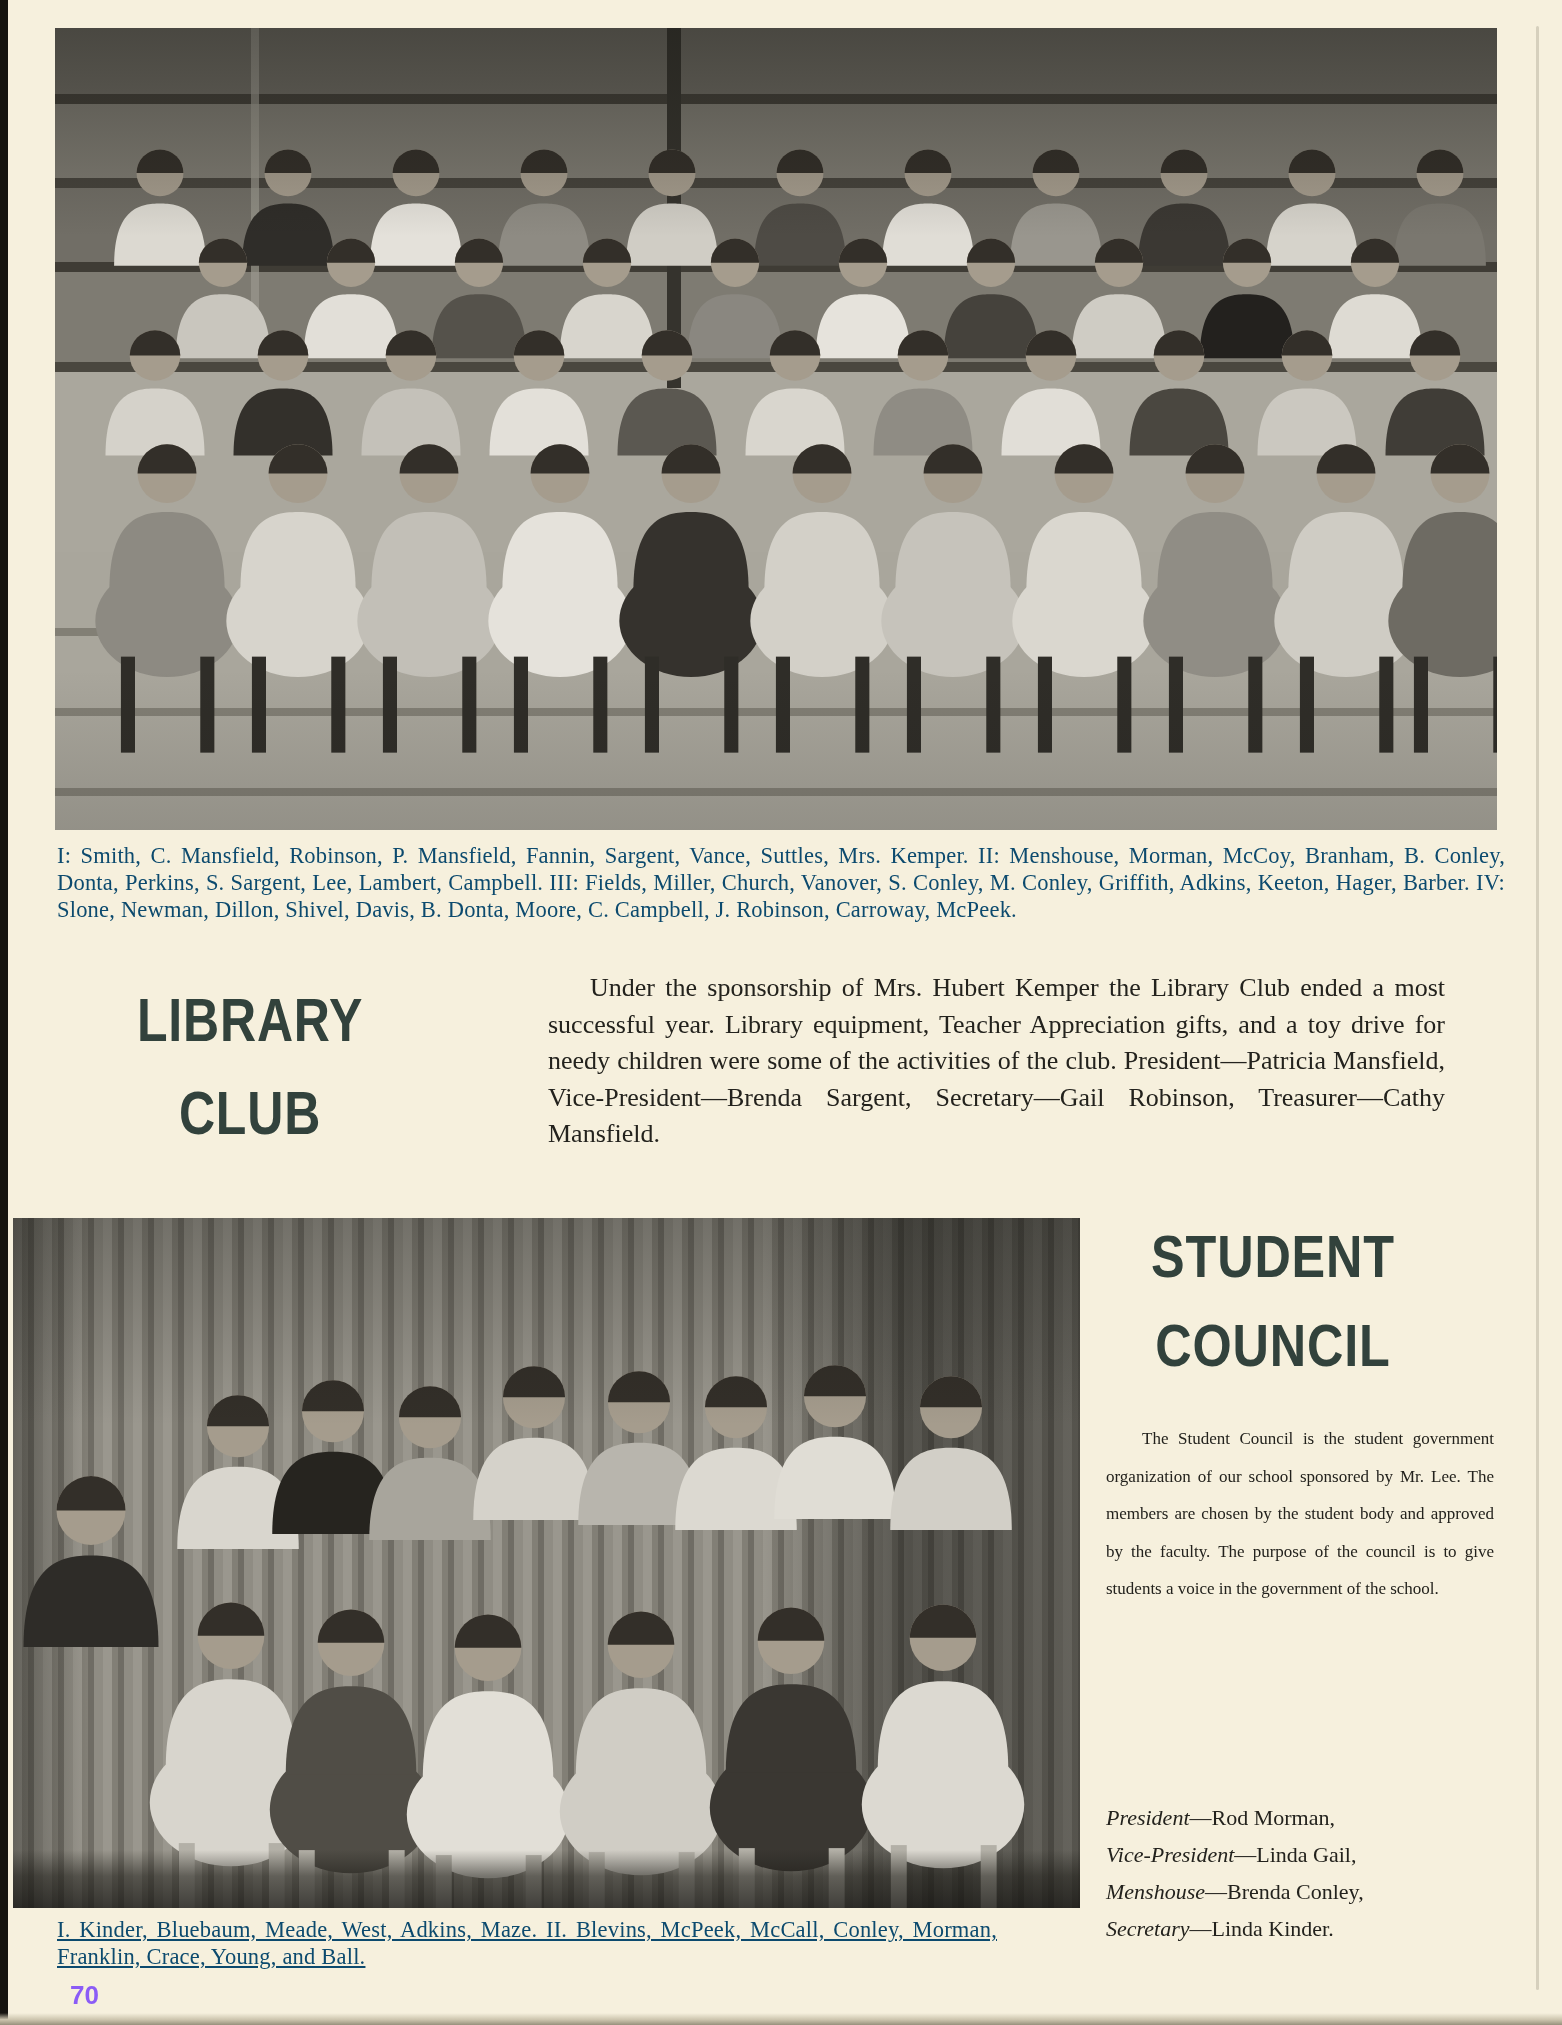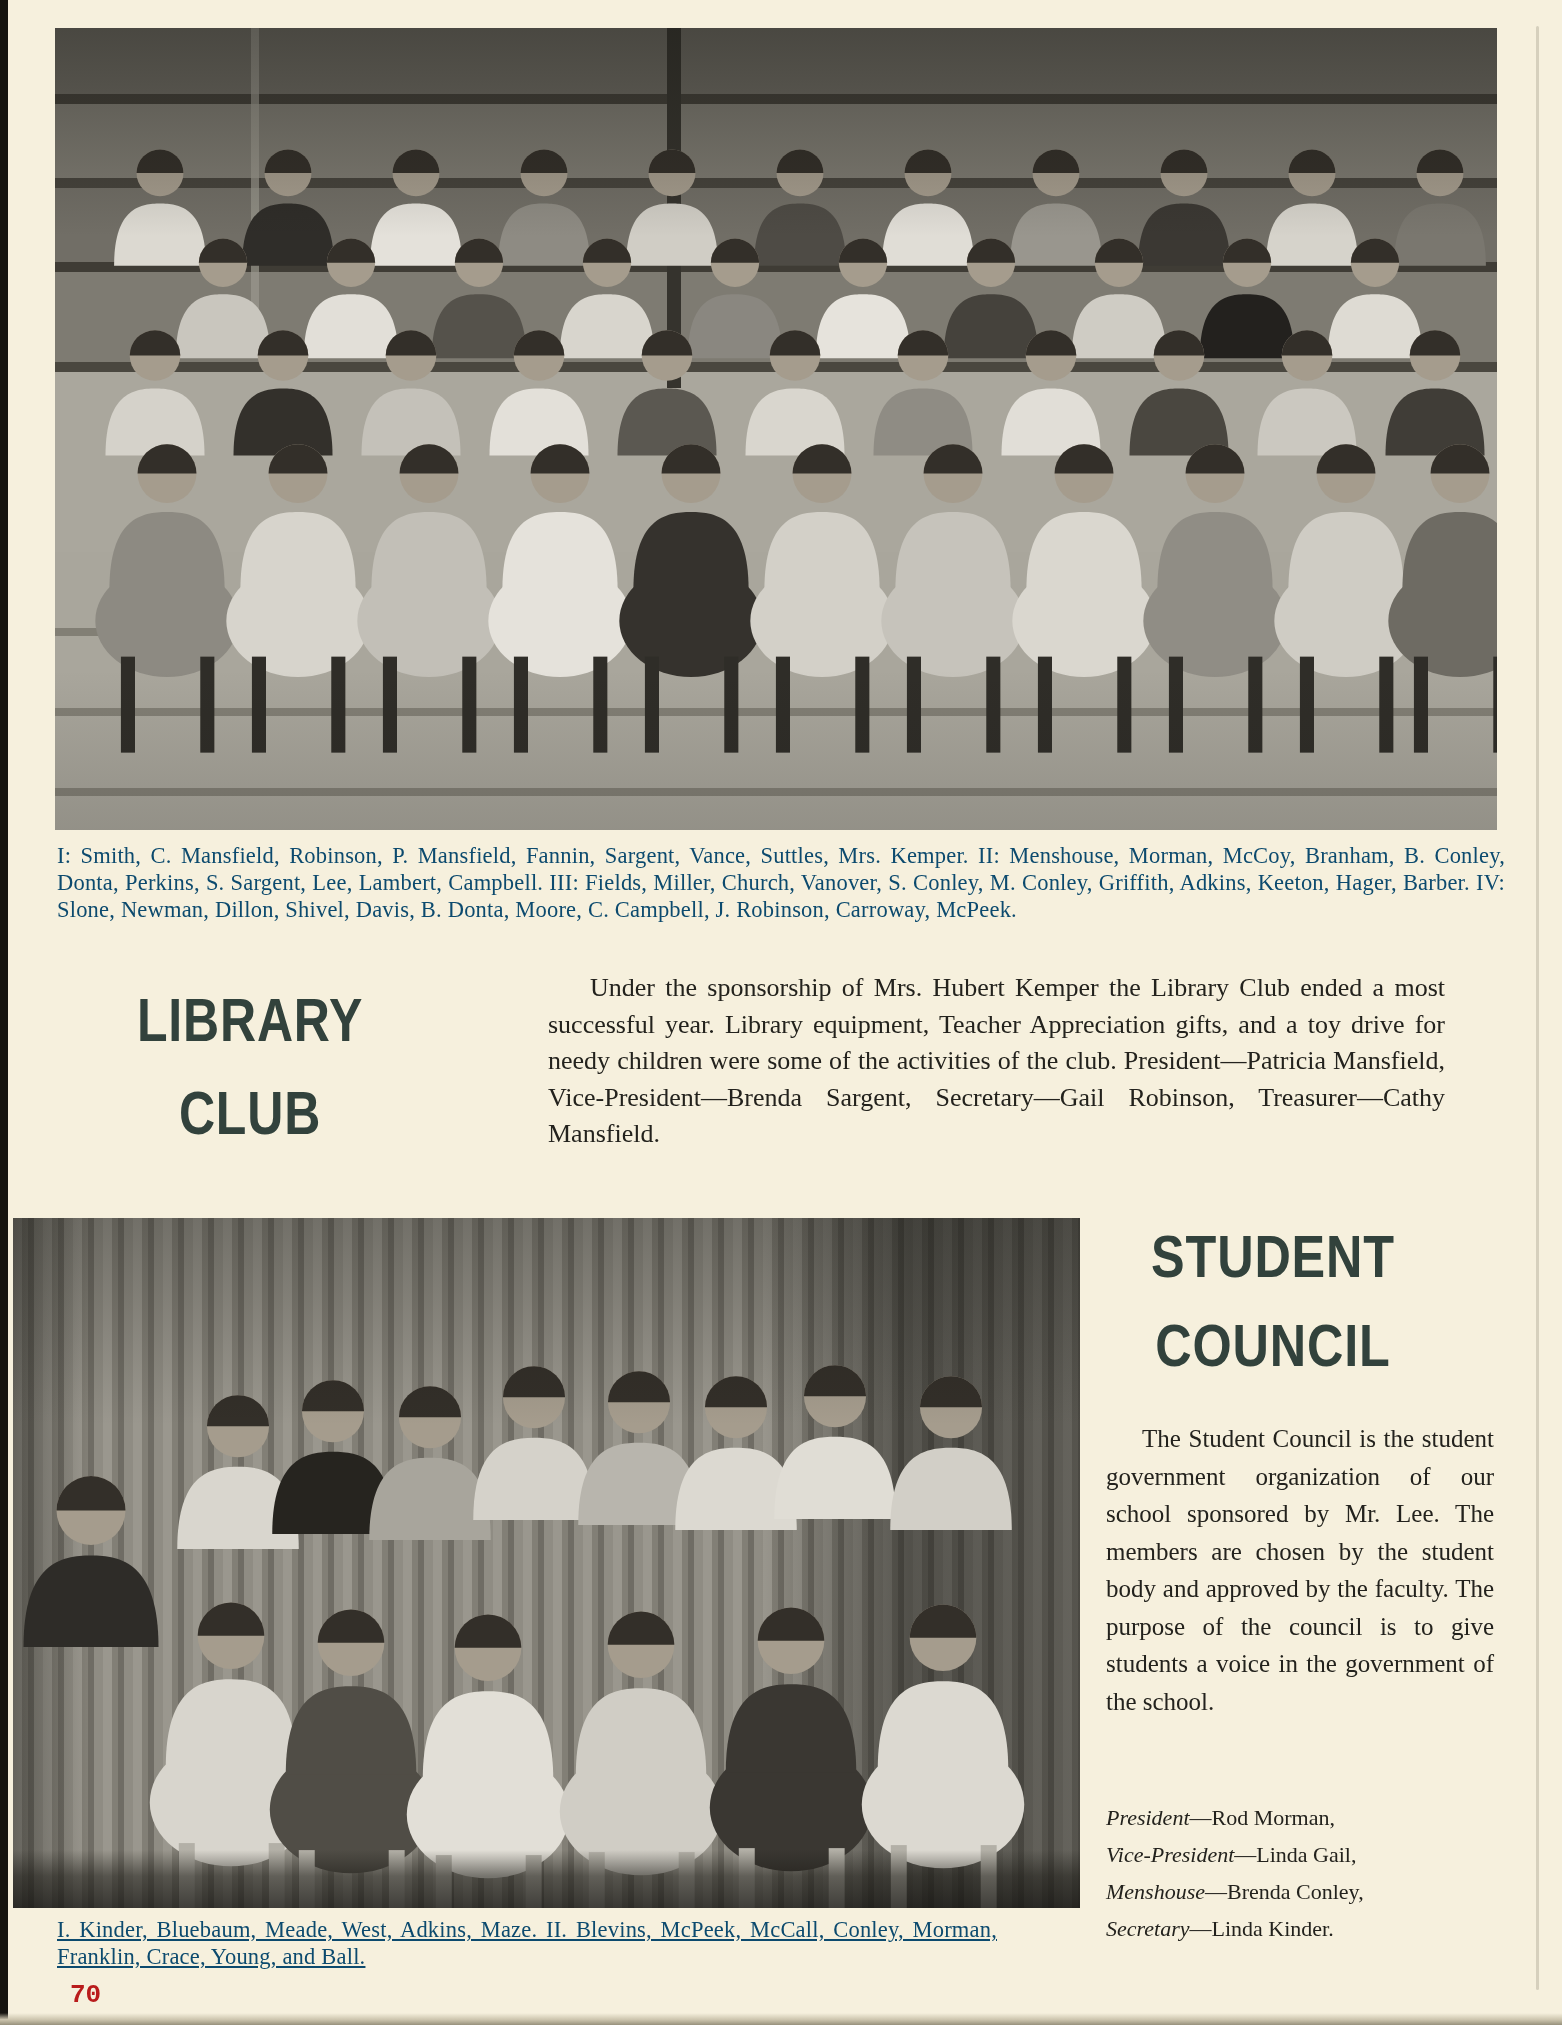--- a/index.html
+++ b/index.html
@@ -45,29 +45,29 @@
   .heading{position:absolute;font-family:"Liberation Sans",sans-serif;font-weight:bold;
     color:var(--accent);text-align:center;letter-spacing:1px;}
   #heading-library{left:55px;top:974px;width:390px;font-size:61px;line-height:93px;
     transform:scaleX(.82);transform-origin:50% 0;}
   #heading-council{left:1103px;top:1212px;width:340px;font-size:60px;line-height:89px;
     transform:scaleX(.84);transform-origin:50% 0;}
   .heading span{display:block;}
 
   .bodytext{position:absolute;text-align:justify;color:#23221d;}
   #body-library{left:548px;top:970px;width:897px;font-size:26px;line-height:36.5px;text-indent:42px;}
-  #body-council{left:1106px;top:1420px;width:388px;font-size:25px;line-height:37.5px;
+  #body-council{left:1106px;top:1420px;width:388px;font-size:17px;line-height:37.5px;
     text-indent:36px;hyphens:auto;-webkit-hyphens:auto;}
 
   #officers{position:absolute;left:1106px;top:1799px;width:305px;font-size:22px;line-height:37px;color:#23221d;}
   .officer{padding-left:34px;text-indent:-34px;}
   .officer .lbl{font-style:italic;}
 
-  #page-number{position:absolute;left:70px;top:1980px;font-family:Liberation Mono, monospace;
-    font-weight:bold;font-size:26px;color:#b91c1c;}
+  #page-number{position:absolute;left:70px;top:1980px;font-family:Liberation Sans, sans-serif;
+    font-weight:bold;font-size:26px;color:#8b5cf6;}
 </style>
 </head>
 <body>
 
 <svg width="0" height="0" style="position:absolute" aria-hidden="true">
   <defs>
     <g id="prsn">
       <path d="M-45,86 C-45,30 -20,25 0,25 C20,25 45,30 45,86 Z" fill="currentColor"></path>
       <circle cx="0" cy="-5" r="23" fill="#a59c8d"></circle>
       <path d="M-23,-5 a23,23 0 0 1 46,0 Z" fill="#332f29"></path>

